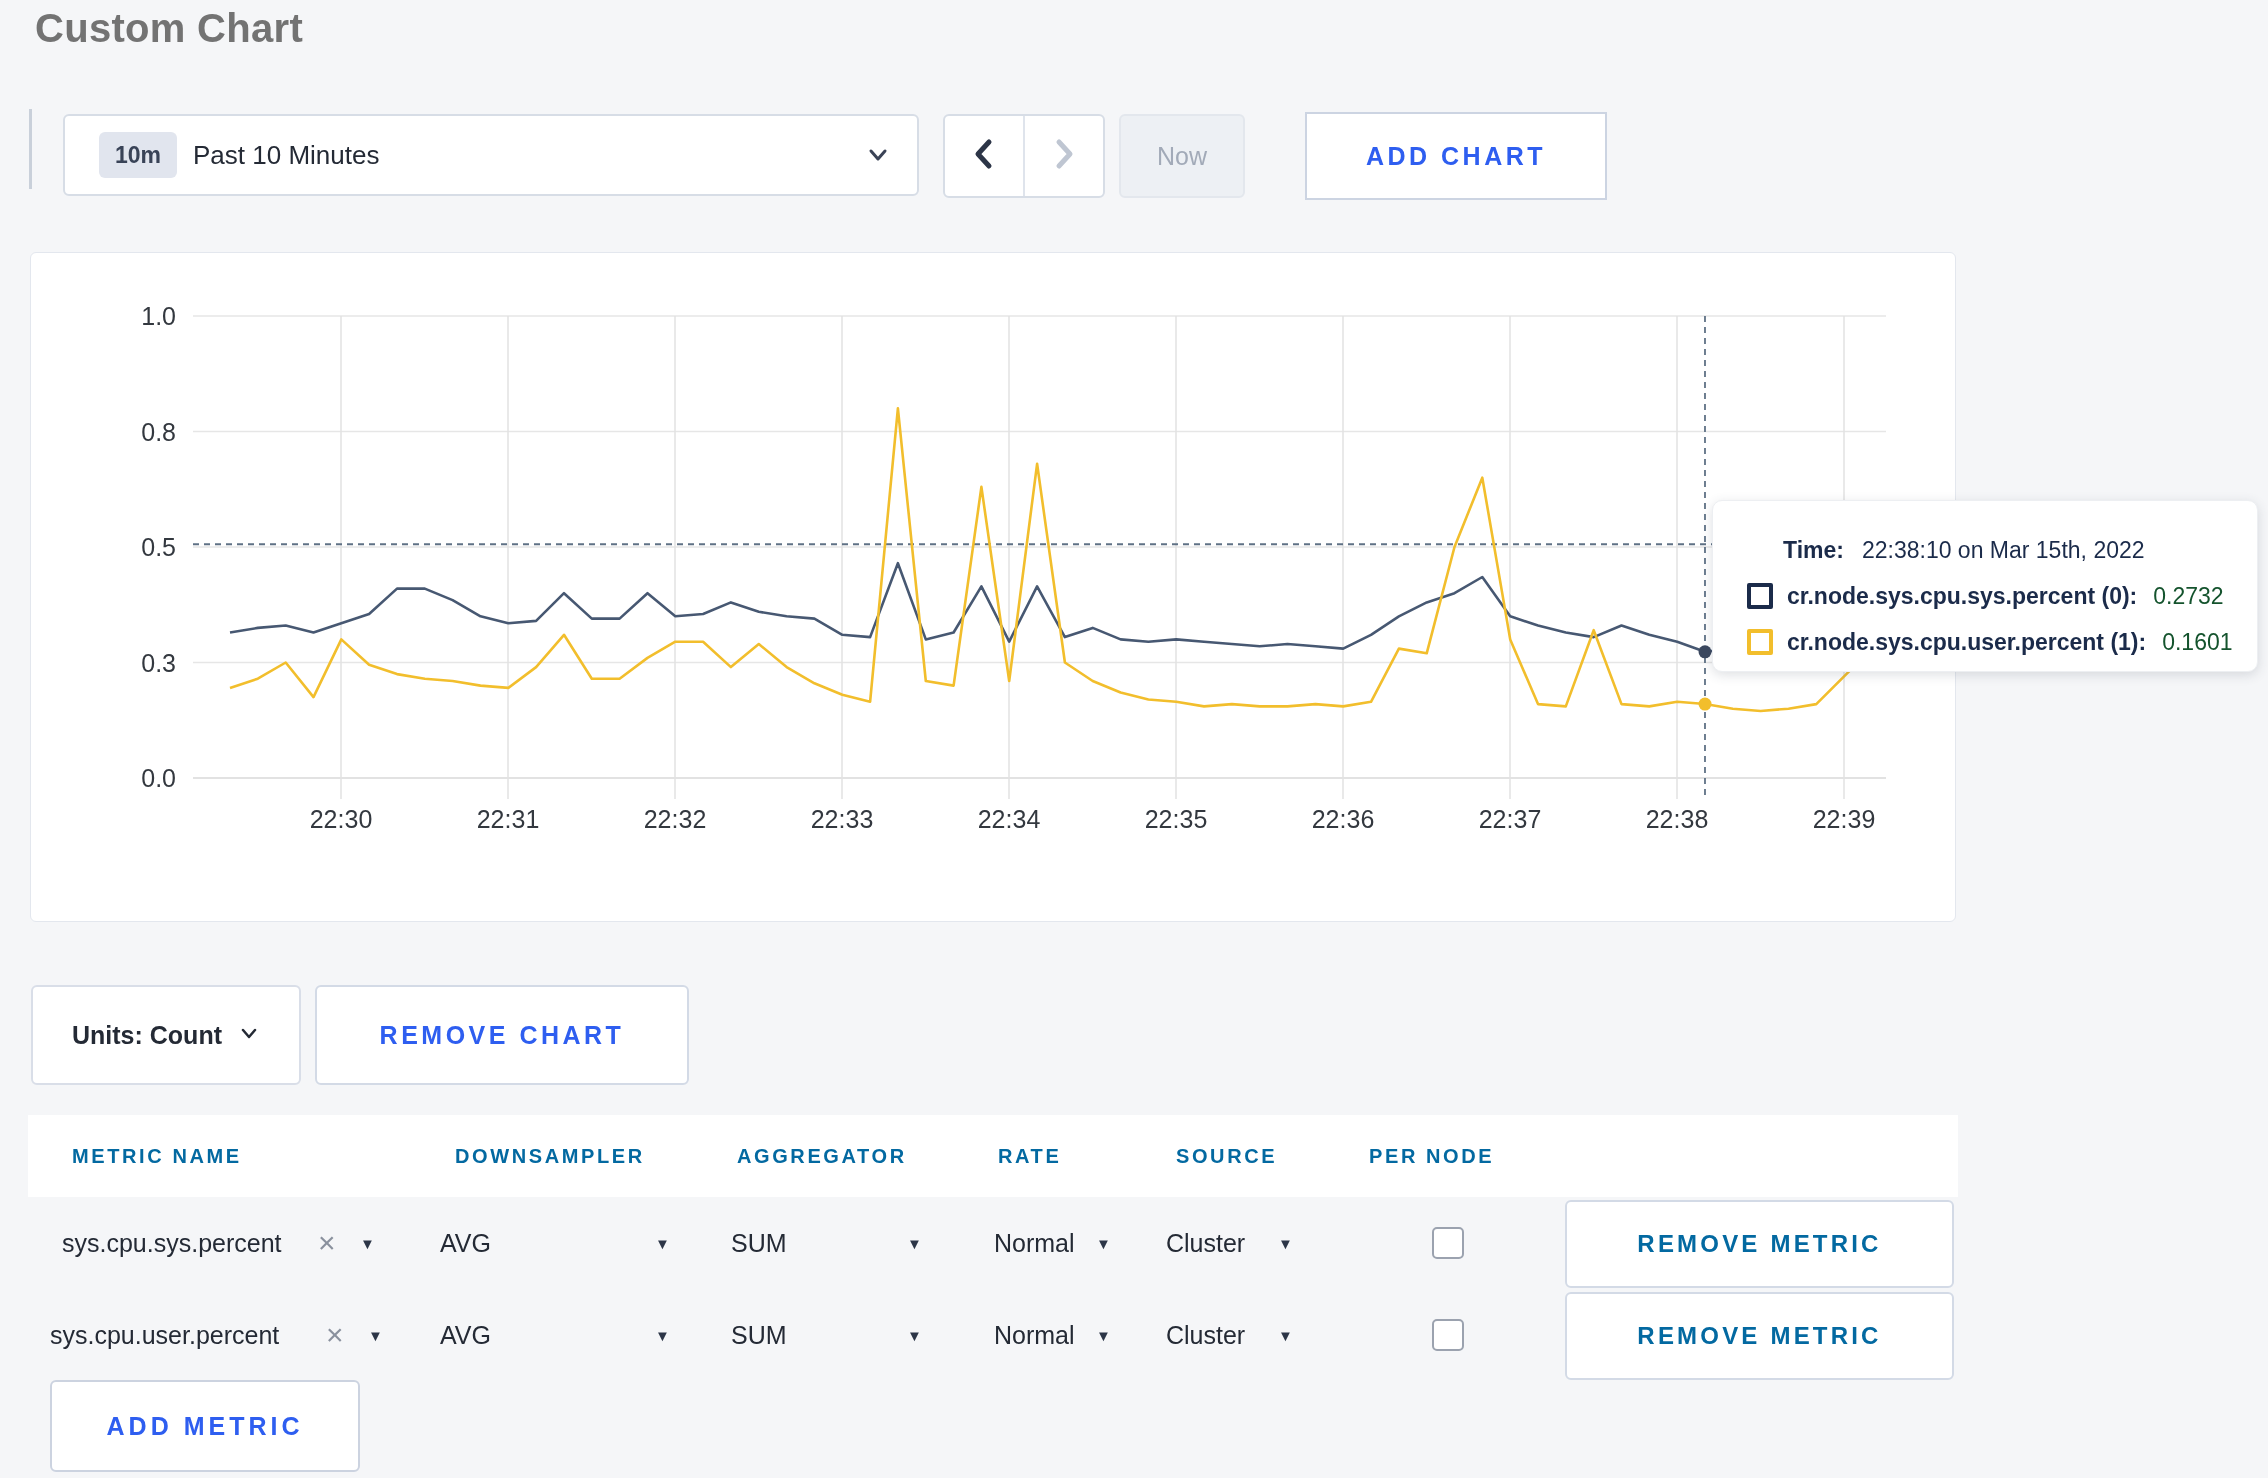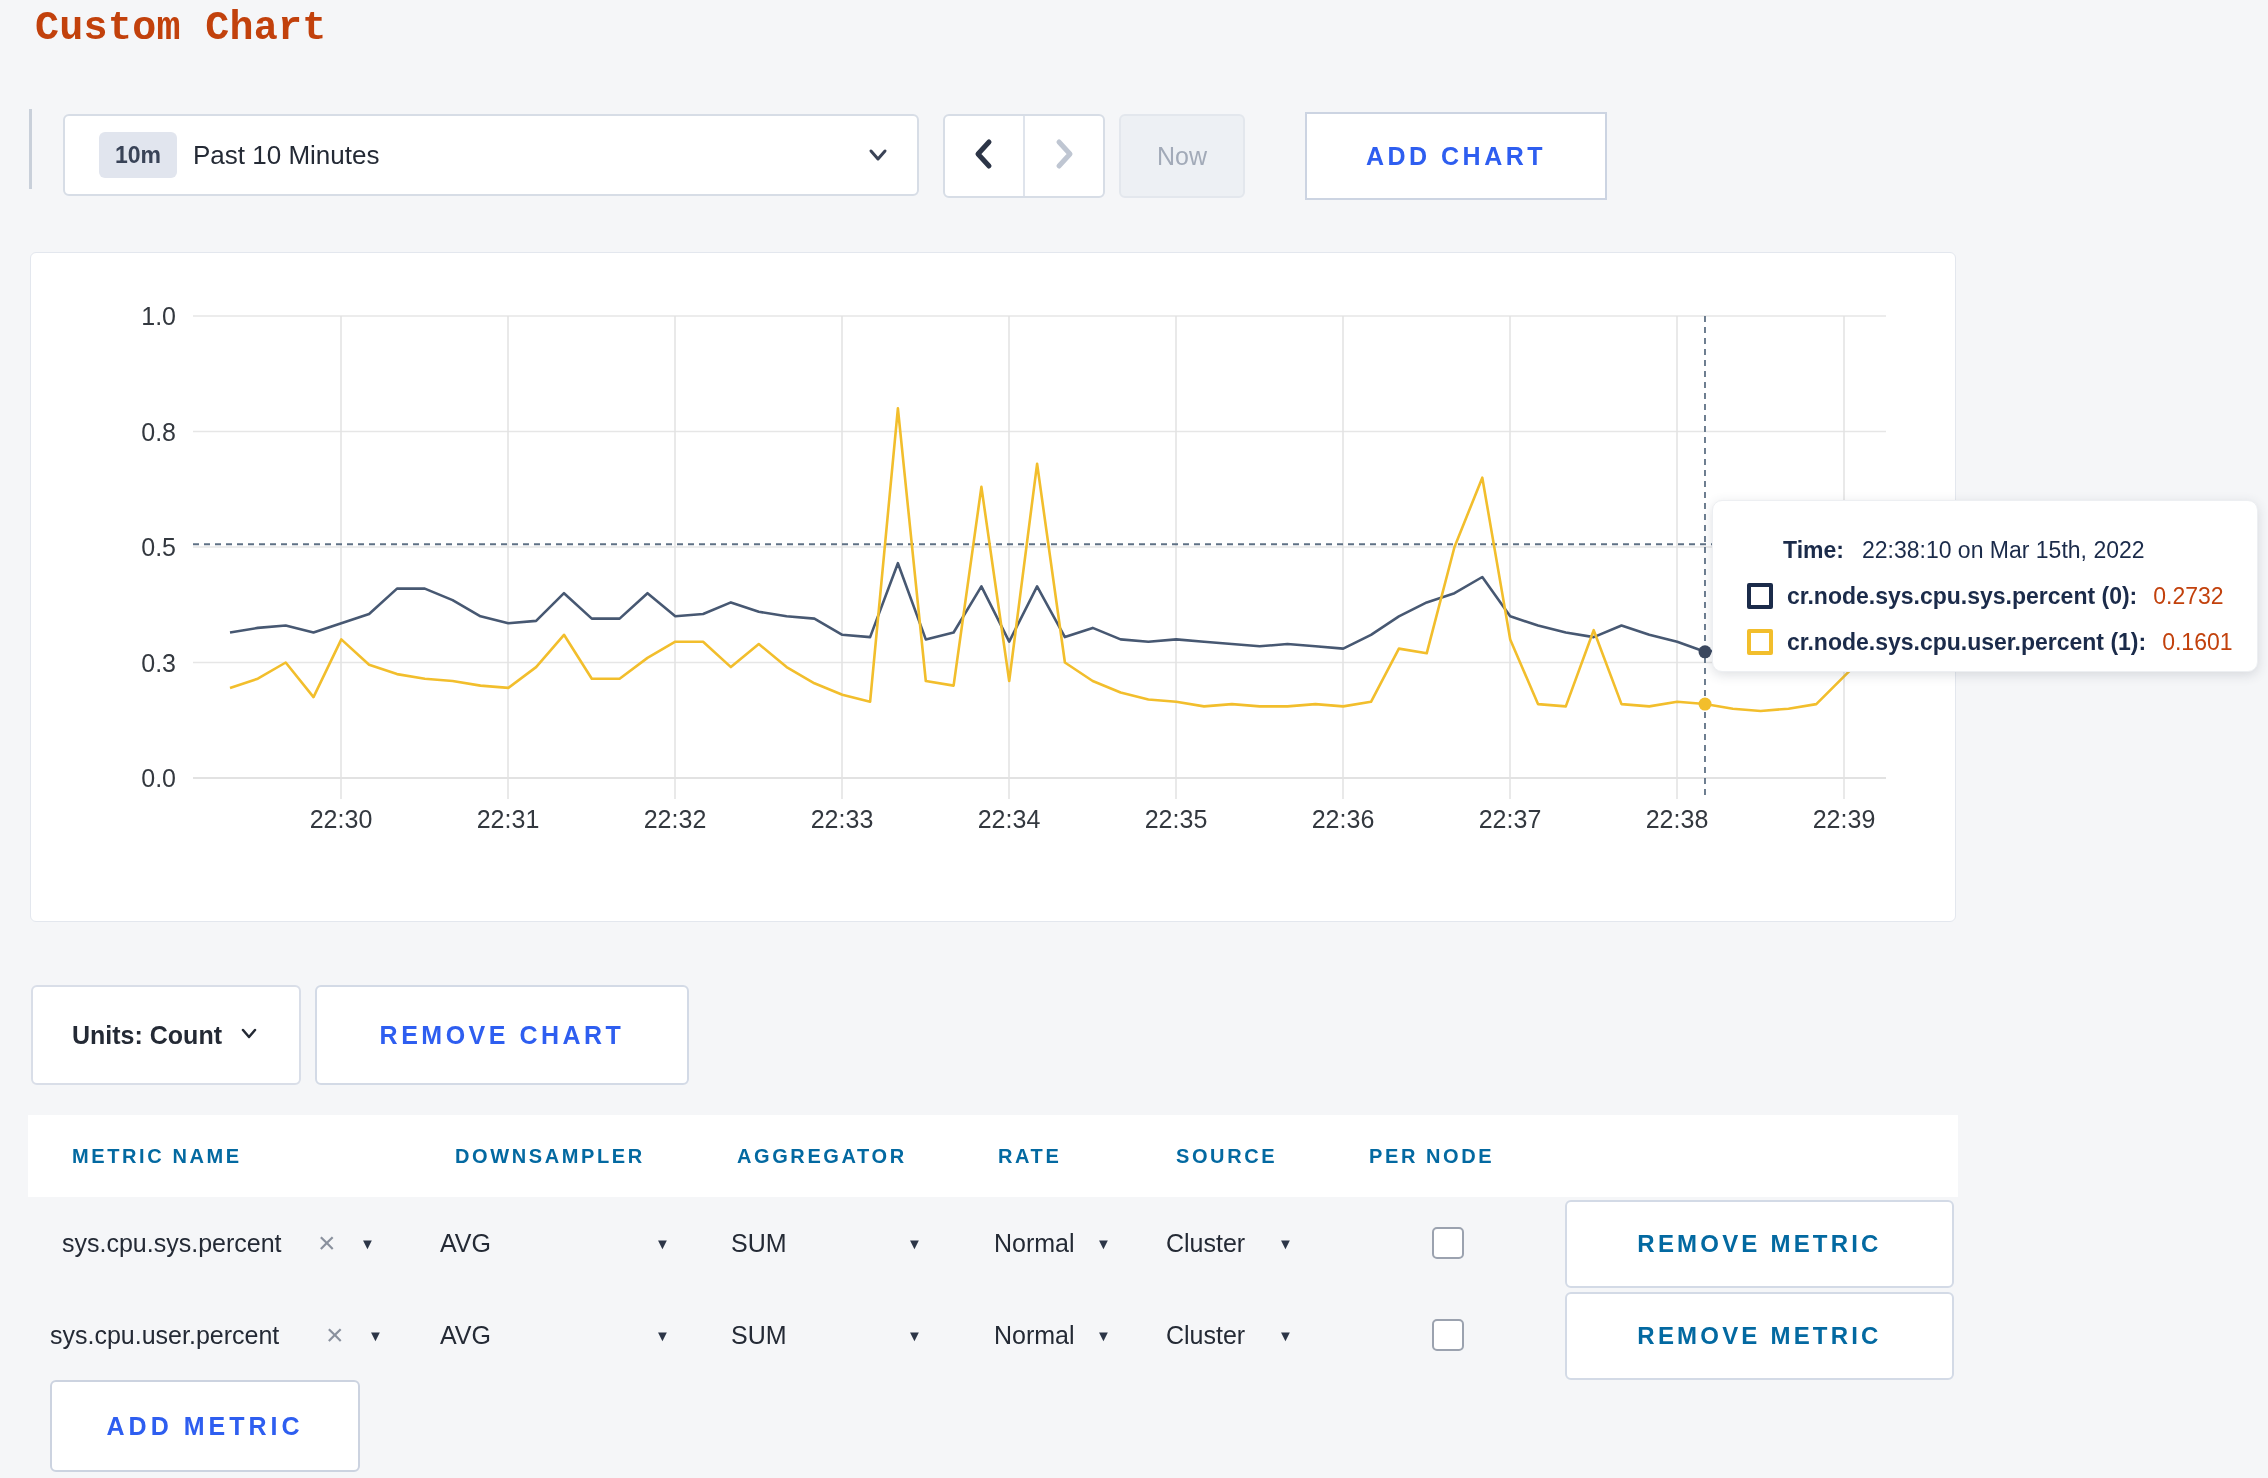--- a/index.html
+++ b/index.html
@@ -1,21 +1,21 @@
 <!DOCTYPE html>
 <html><head>
 <meta charset="utf-8">
 <style>
   html,body{margin:0;padding:0;}
   body{font-family:"Liberation Sans",sans-serif;background:#eef0f3;}
   .page{position:relative;width:2268px;height:1478px;background:#f5f6f8;overflow:hidden;}
   .abs{position:absolute;}
 
   
-  .page-title{left:35px;top:6px;font-size:40px;font-weight:600;color:#c2410c;letter-spacing:.3px;font-family:Liberation Mono, monospace;}
+  .page-title{left:35px;top:6px;font-size:40px;font-weight:600;color:#737373;letter-spacing:.3px;}
 
   
   .tick-divider{left:29px;top:109px;width:3px;height:80px;background:#c9d0da;}
   .time-select{left:63px;top:114px;width:852px;height:78px;background:#fff;border:2px solid #d7dde6;border-radius:6px;cursor:pointer;}
   .time-badge{left:34px;top:16px;height:46px;padding:0 16px;background:#e1e5ee;border-radius:6px;display:flex;align-items:center;font-size:23px;font-weight:bold;color:#394357;}
   .time-label{left:128px;top:0;height:78px;display:flex;align-items:center;font-size:26px;color:#242a35;}
   .select-chevron{right:24px;top:24px;}
 
   .nav-group{left:943px;top:114px;width:158px;height:80px;background:#fff;border:2px solid #d7dde6;border-radius:6px;display:flex;}
   .nav-btn{width:50%;display:flex;align-items:center;justify-content:center;cursor:pointer;}
@@ -26,21 +26,21 @@
   
   .chart-card{left:30px;top:252px;width:1924px;height:668px;background:#fff;border:1px solid #e3e7ee;border-radius:6px;}
   .chart-card svg{position:absolute;left:0;top:0;}
 
   
   .tooltip{left:1712px;top:500px;width:546px;height:172px;background:#fff;border:1px solid #edeff2;border-radius:10px;box-shadow:0 3px 12px rgba(50,60,80,.16);z-index:5;padding:26px 0 0 34px;box-sizing:border-box;}
   .tt-row{display:flex;align-items:center;height:46px;font-size:23px;color:#1b2b4a;}
   .tt-time-label{font-weight:bold;margin-left:36px;margin-right:18px;}
   .tt-square{width:18px;height:18px;border:4px solid #1b2b4a;border-radius:2px;margin-right:14px;flex:0 0 auto;}
   .tt-name{font-weight:bold;margin-right:16px;}
-  .tt-value{color:#c2410c;}
+  .tt-value{color:#14532d;}
 
   
   .units-btn{left:31px;top:985px;width:266px;height:96px;background:#fff;border:2px solid #d9dee8;border-radius:6px;display:flex;align-items:center;justify-content:center;gap:16px;font-size:25px;font-weight:bold;color:#242a35;cursor:pointer;}
   .remove-chart-btn{left:315px;top:985px;width:370px;height:96px;background:#fff;border:2px solid #d3dae6;border-radius:6px;display:flex;align-items:center;justify-content:center;font-size:25px;font-weight:bold;letter-spacing:3.5px;color:#2e5ef0;cursor:pointer;}
 
   
   .table-header{left:28px;top:1115px;width:1930px;height:82px;background:#fff;}
   .th{position:absolute;top:0;height:82px;display:flex;align-items:center;font-size:20px;font-weight:bold;letter-spacing:2.6px;color:#0369a1;}
   .metric-row{left:30px;width:1924px;height:92px;}
   .cell{position:absolute;top:0;height:92px;display:flex;align-items:center;font-size:25px;color:#242a35;}

